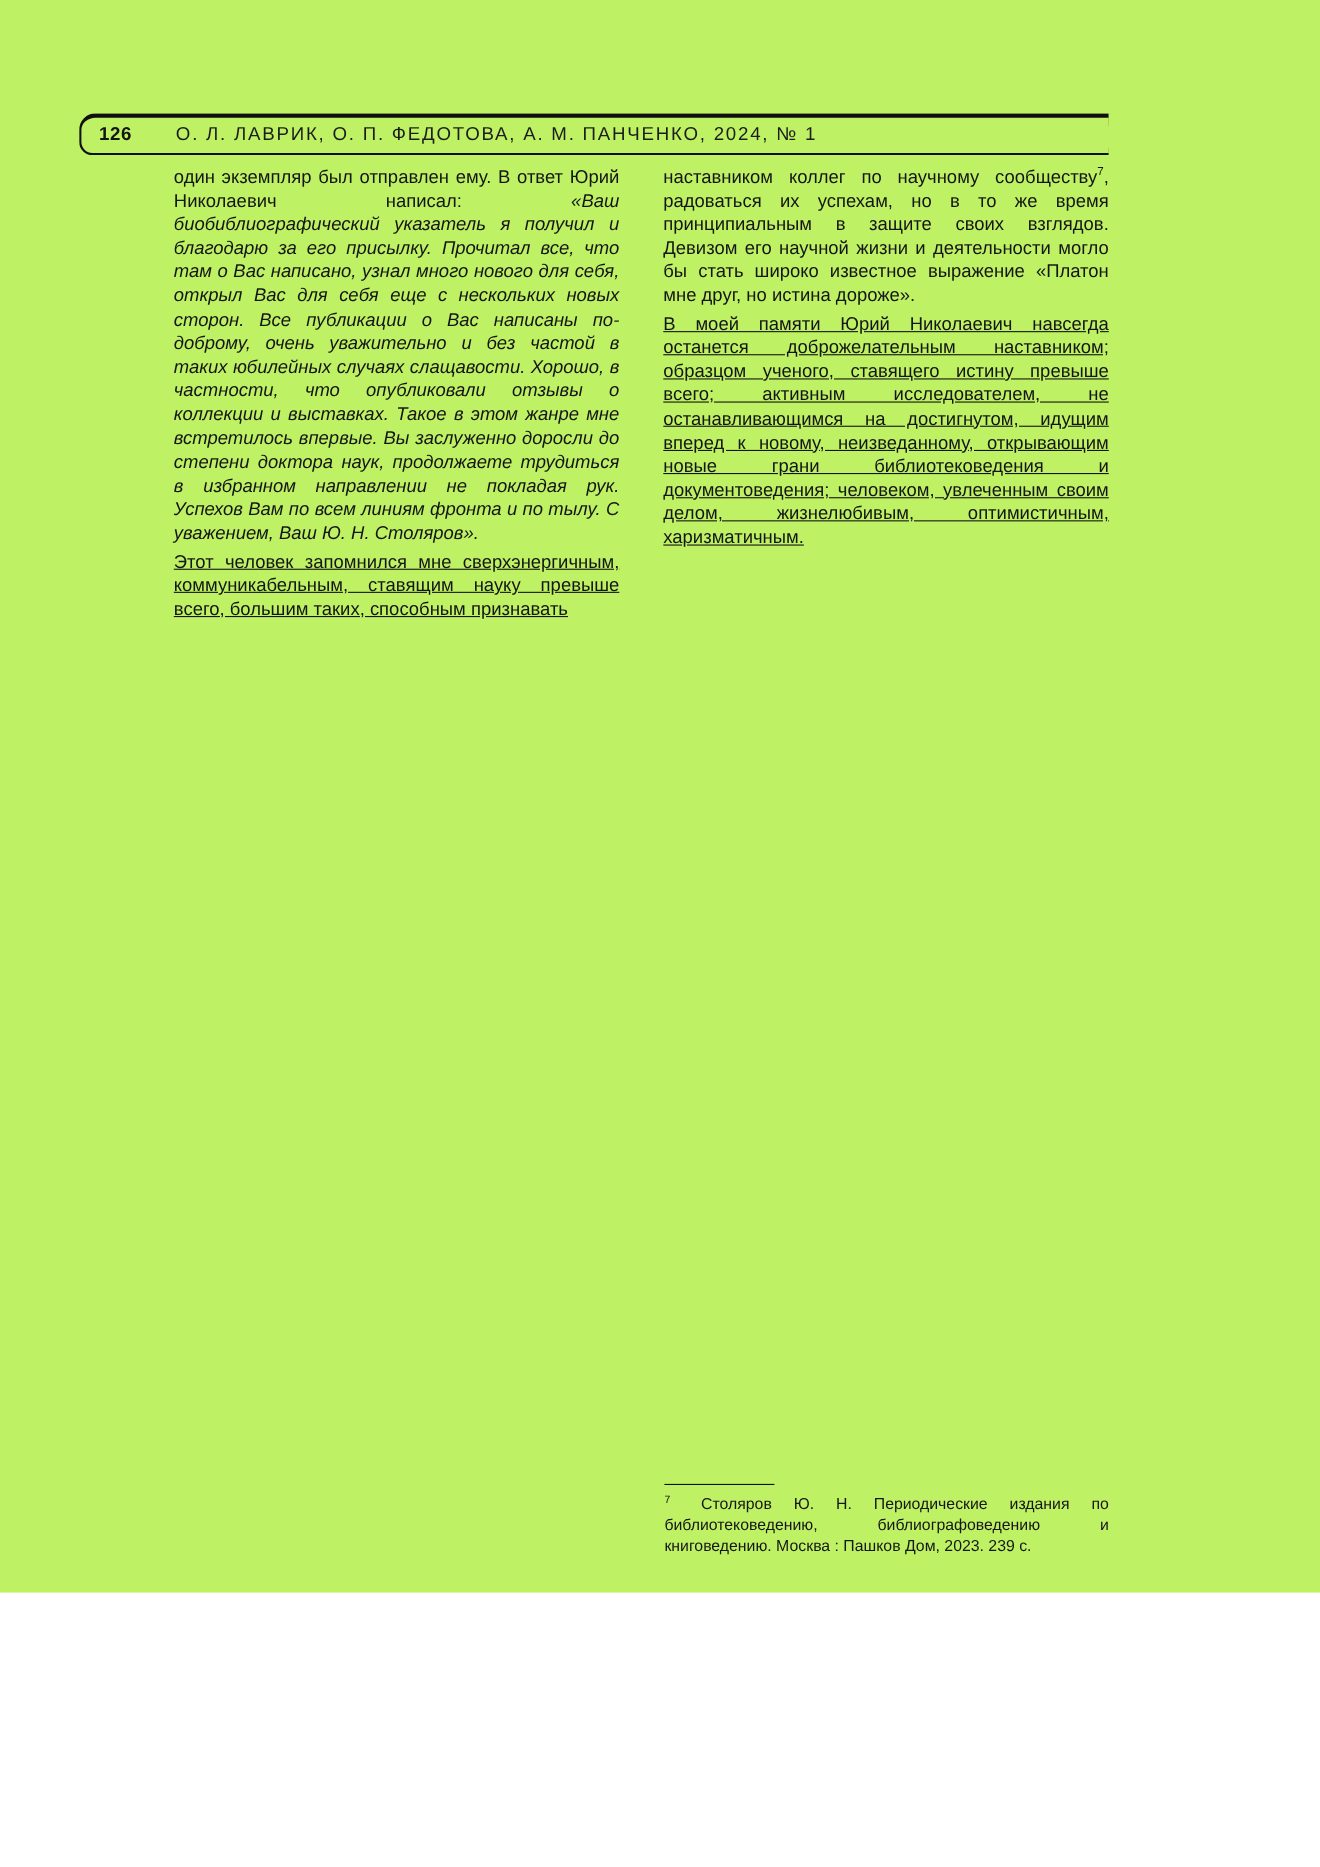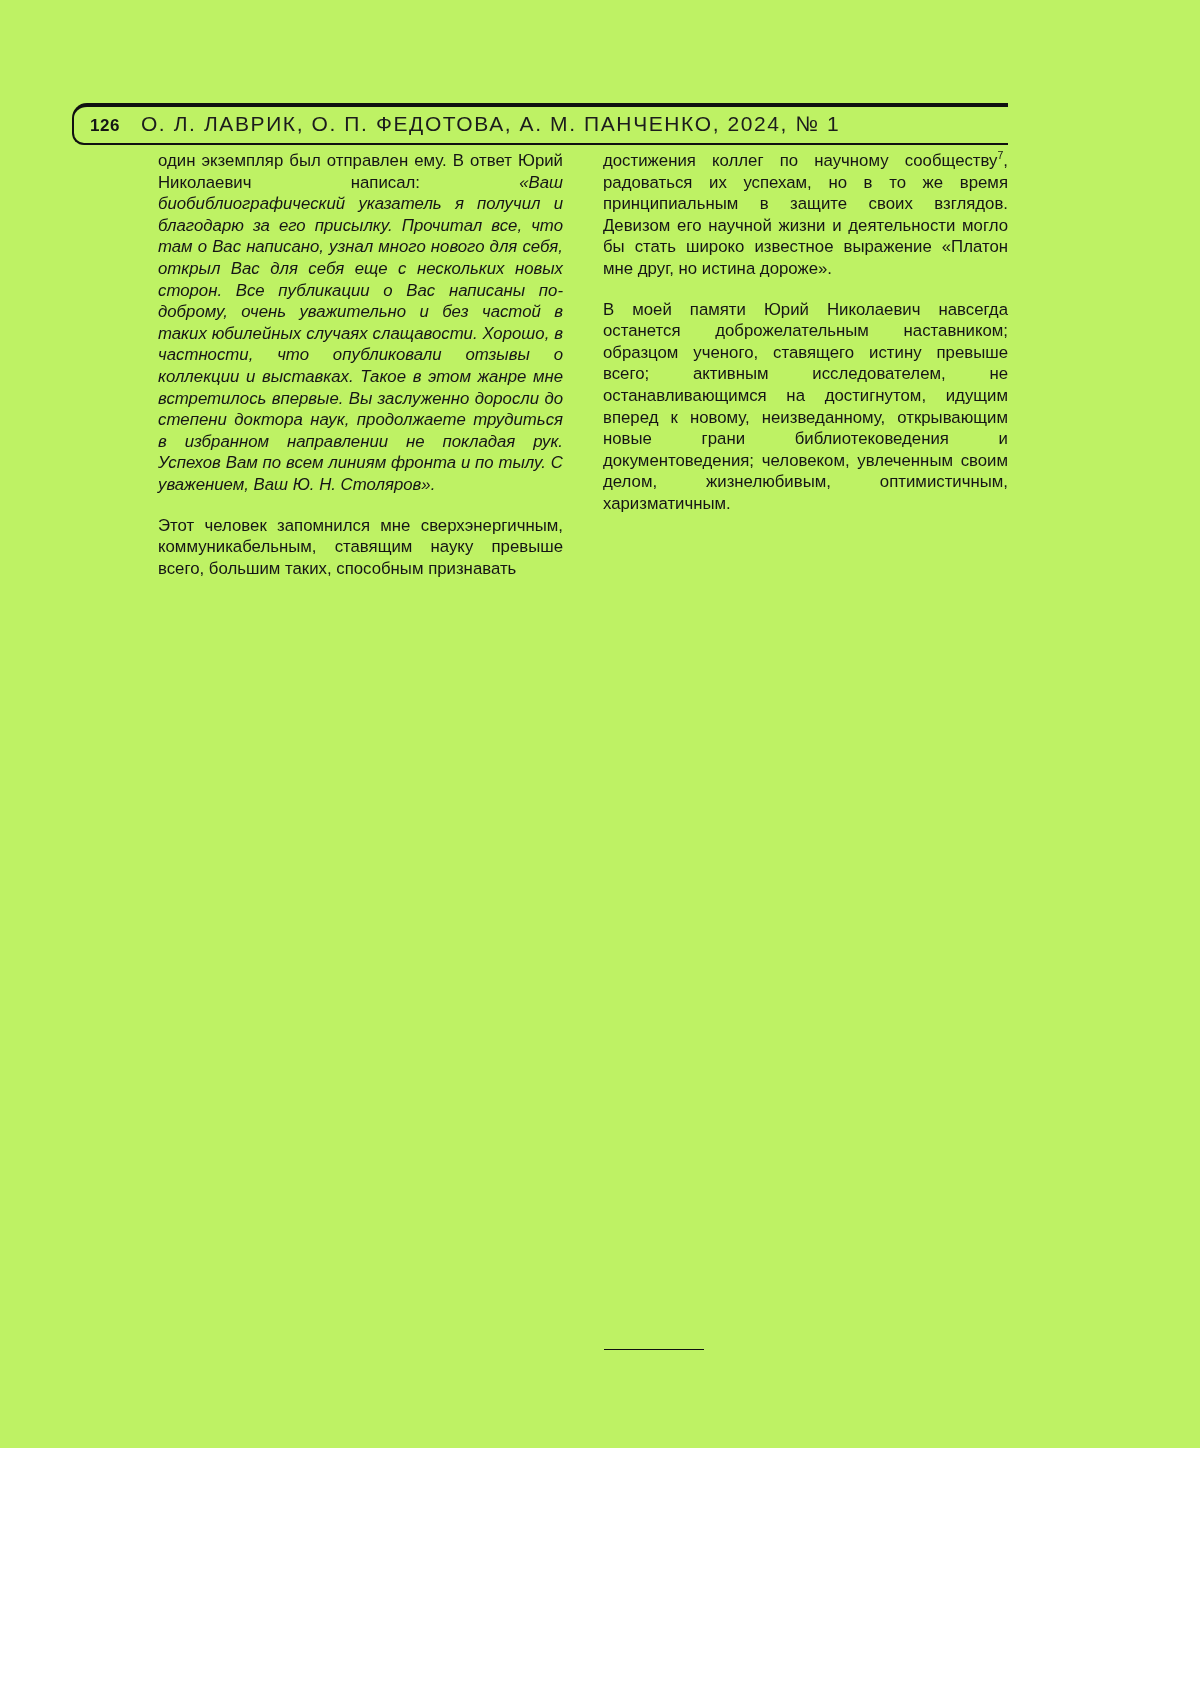--- a/index.html
+++ b/index.html
@@ -32,22 +32,22 @@
     padding: 5px 0 7px 16px;
     display: flex;
     align-items: baseline;
   }
   .page-number {
     font-size: 17px;
     font-weight: bold;
     letter-spacing: 0.5px;
   }
   .running-title {
-    margin-left: 21px;
-    font-size: 21px;
+    margin-left: 40px;
+    font-size: 17px;
     letter-spacing: 1.6px;
     color: #1c1c1c;
     white-space: nowrap;
   }
 
   
   .body-columns {
     position: absolute;
     left: 158px;
     top: 150px;
@@ -56,21 +56,21 @@
     gap: 40px;
   }
   .col {
     width: 405px;
     font-size: 16.8px;
     line-height: 21.6px;
     text-align: justify;
     hyphens: auto;
   }
   .para { margin: 0; }
-  .para + .para { margin-top: 19px; }
+  .para + .para { margin-top: 4px; text-decoration: underline; }
   .quote { font-style: italic; }
   sup.fn-ref {
     font-size: 10.5px;
     line-height: 0;
     vertical-align: super;
   }
 
   
   .footnote {
     position: absolute;
@@ -107,23 +107,24 @@
   </header>
 
   <main class="body-columns">
 
     <section class="col">
       <p class="para"><span>один экземпляр был отправлен ему. В ответ Юрий Николаевич написал: </span><span class="quote">«Ваш биобиблиографический указатель я получил и благодарю за его присылку. Прочитал все, что там о Вас написано, узнал много нового для себя, открыл Вас для себя еще с нескольких новых сторон. Все публикации о Вас написаны по-доброму, очень уважительно и без частой в таких юбилейных случаях слащавости. Хорошо, в частности, что опубликовали отзывы о коллекции и выставках. Такое в этом жанре мне встретилось впервые. Вы заслуженно доросли до степени доктора наук, продолжаете трудиться в избранном направлении не покладая рук. Успехов Вам по всем линиям фронта и по тылу. С уважением, Ваш Ю. Н. Столяров».</span></p>
       <p class="para">Этот человек запомнился мне сверхэнергичным, коммуникабельным, ставящим науку превыше всего, большим таких, способным признавать</p>
     </section>
 
     <section class="col">
-      <p class="para"><span>достижения коллег по научному сообществу</span><sup class="fn-ref">7</sup><span>, радоваться их успехам, но в то же время принципиальным в защите своих взглядов. Девизом его научной жизни и деятельности могло бы стать широко известное выражение «Платон мне друг, но истина дороже».</span></p>
+      <p class="para"><span>наставником коллег по научному сообществу</span><sup class="fn-ref">7</sup><span>, радоваться их успехам, но в то же время принципиальным в защите своих взглядов. Девизом его научной жизни и деятельности могло бы стать широко известное выражение «Платон мне друг, но истина дороже».</span></p>
       <p class="para">В моей памяти Юрий Николаевич навсегда останется доброжелательным наставником; образцом ученого, ставящего истину превыше всего; активным исследователем, не останавливающимся на достигнутом, идущим вперед к новому, неизведанному, открывающим новые грани библиотековедения и документоведения; человеком, увлеченным своим делом, жизнелюбивым, оптимистичным, харизматичным.</p>
     </section>
 
   </main>
 
   <footer class="footnote">
     <div class="footnote-rule"></div>
+    <p class="para"><sup class="fn-marker">7</sup><span>Столяров Ю. Н. Периодические издания по библиотековедению, библиографоведению и книговедению. Москва : Пашков Дом, 2023. 239 с.</span></p>
   </footer>
 
 </div>
 
 </body></html>

